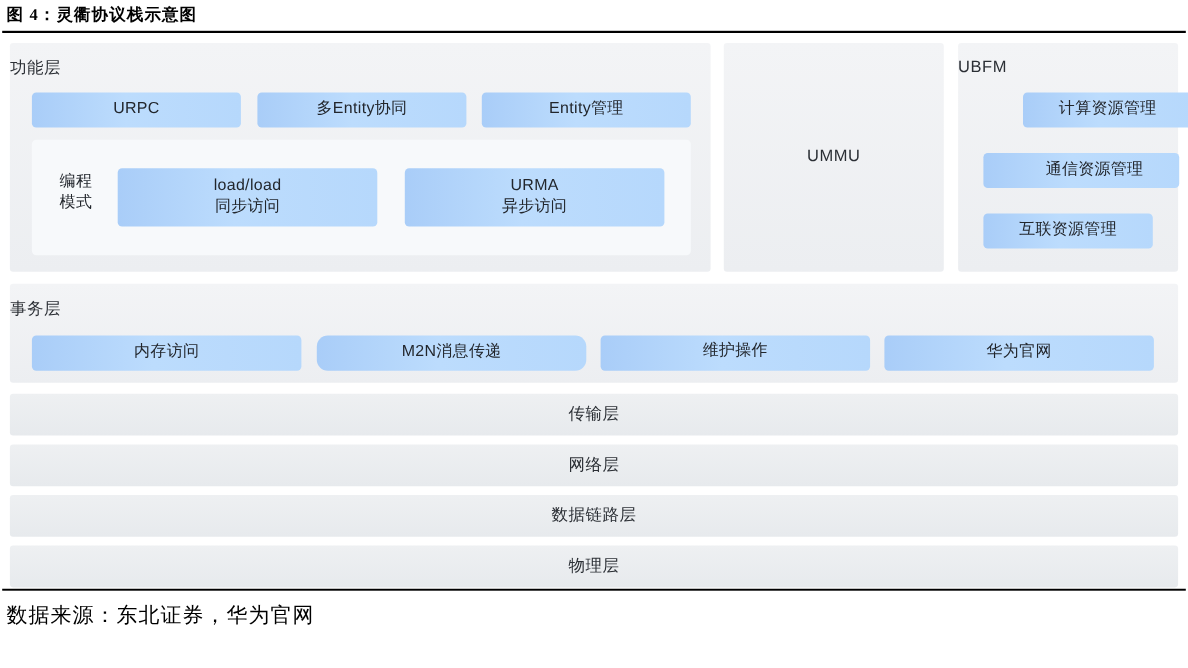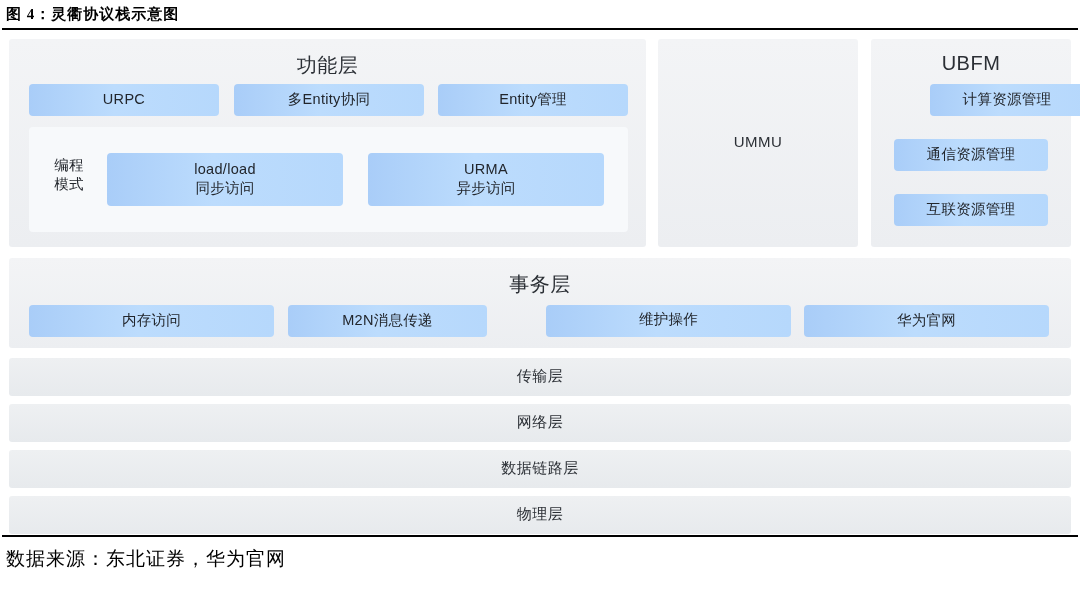--- a/index.html
+++ b/index.html
@@ -50,22 +50,21 @@
     height: 505px;
     background: #ffffff;
   }
 
   .panel {
     position: absolute;
     background: linear-gradient(180deg, #f3f4f6 0%, #eceef1 100%);
     border-radius: 3px;
   }
   .panel-title {
-    text-align: center;
-    font-size: 20px;
+    font-size: 15px;
     color: #2b2f35;
     padding-top: 13px;
     letter-spacing: .5px;
   }
 
   
   .chip {
     position: absolute;
     background: linear-gradient(90deg, #a9cdf8 0%, #bcdcfd 45%, #b6d8fc 100%);
     border-radius: 4px;
@@ -152,29 +151,29 @@
 
   <div class="panel" style="left:658px; top:9px; width:200px; height:208px;">
     <div class="center-label" style="top:94px;">UMMU</div>
   </div>
 
   <div class="panel" style="left:871px; top:9px; width:200px; height:208px;">
     <div class="panel-title">UBFM</div>
   </div>
 
   <div class="chip" style="left:894px; top:54px; width:154px; height:32px;margin-left:36px;">计算资源管理</div>
-  <div class="chip" style="left:894px; top:109px; width:154px; height:32px;">通信资源管理</div>
+  <div class="chip" style="left:894px; top:109px; width:154px; height:32px;padding-left:24px;">通信资源管理</div>
   <div class="chip" style="left:894px; top:164px; width:154px; height:32px;">互联资源管理</div>
 
   <div class="panel" style="left:9px; top:228px; width:1062px; height:90px;">
     <div class="panel-title">事务层</div>
   </div>
 
   <div class="chip" style="left:29px; top:275px; width:245px; height:32px;">内存访问</div>
-  <div class="chip" style="left:288px; top:275px; width:199px; height:32px;">M2N消息传递</div>
+  <div class="chip" style="left:288px; top:275px; width:245px; height:32px;border-radius:10px;">M2N消息传递</div>
   <div class="chip" style="left:546px; top:275px; width:245px; height:32px;font-family:Liberation Mono, monospace;">维护操作</div>
   <div class="chip" style="left:804px; top:275px; width:245px; height:32px;">华为官网</div>
 
   <div class="stack-bar" style="left:9px; top:328px; width:1062px; height:38px;">传输层</div>
   <div class="stack-bar" style="left:9px; top:374px; width:1062px; height:38px;">网络层</div>
   <div class="stack-bar" style="left:9px; top:420px; width:1062px; height:38px;">数据链路层</div>
   <div class="stack-bar" style="left:9px; top:466px; width:1062px; height:38px;">物理层</div>
 
 </div>
 

